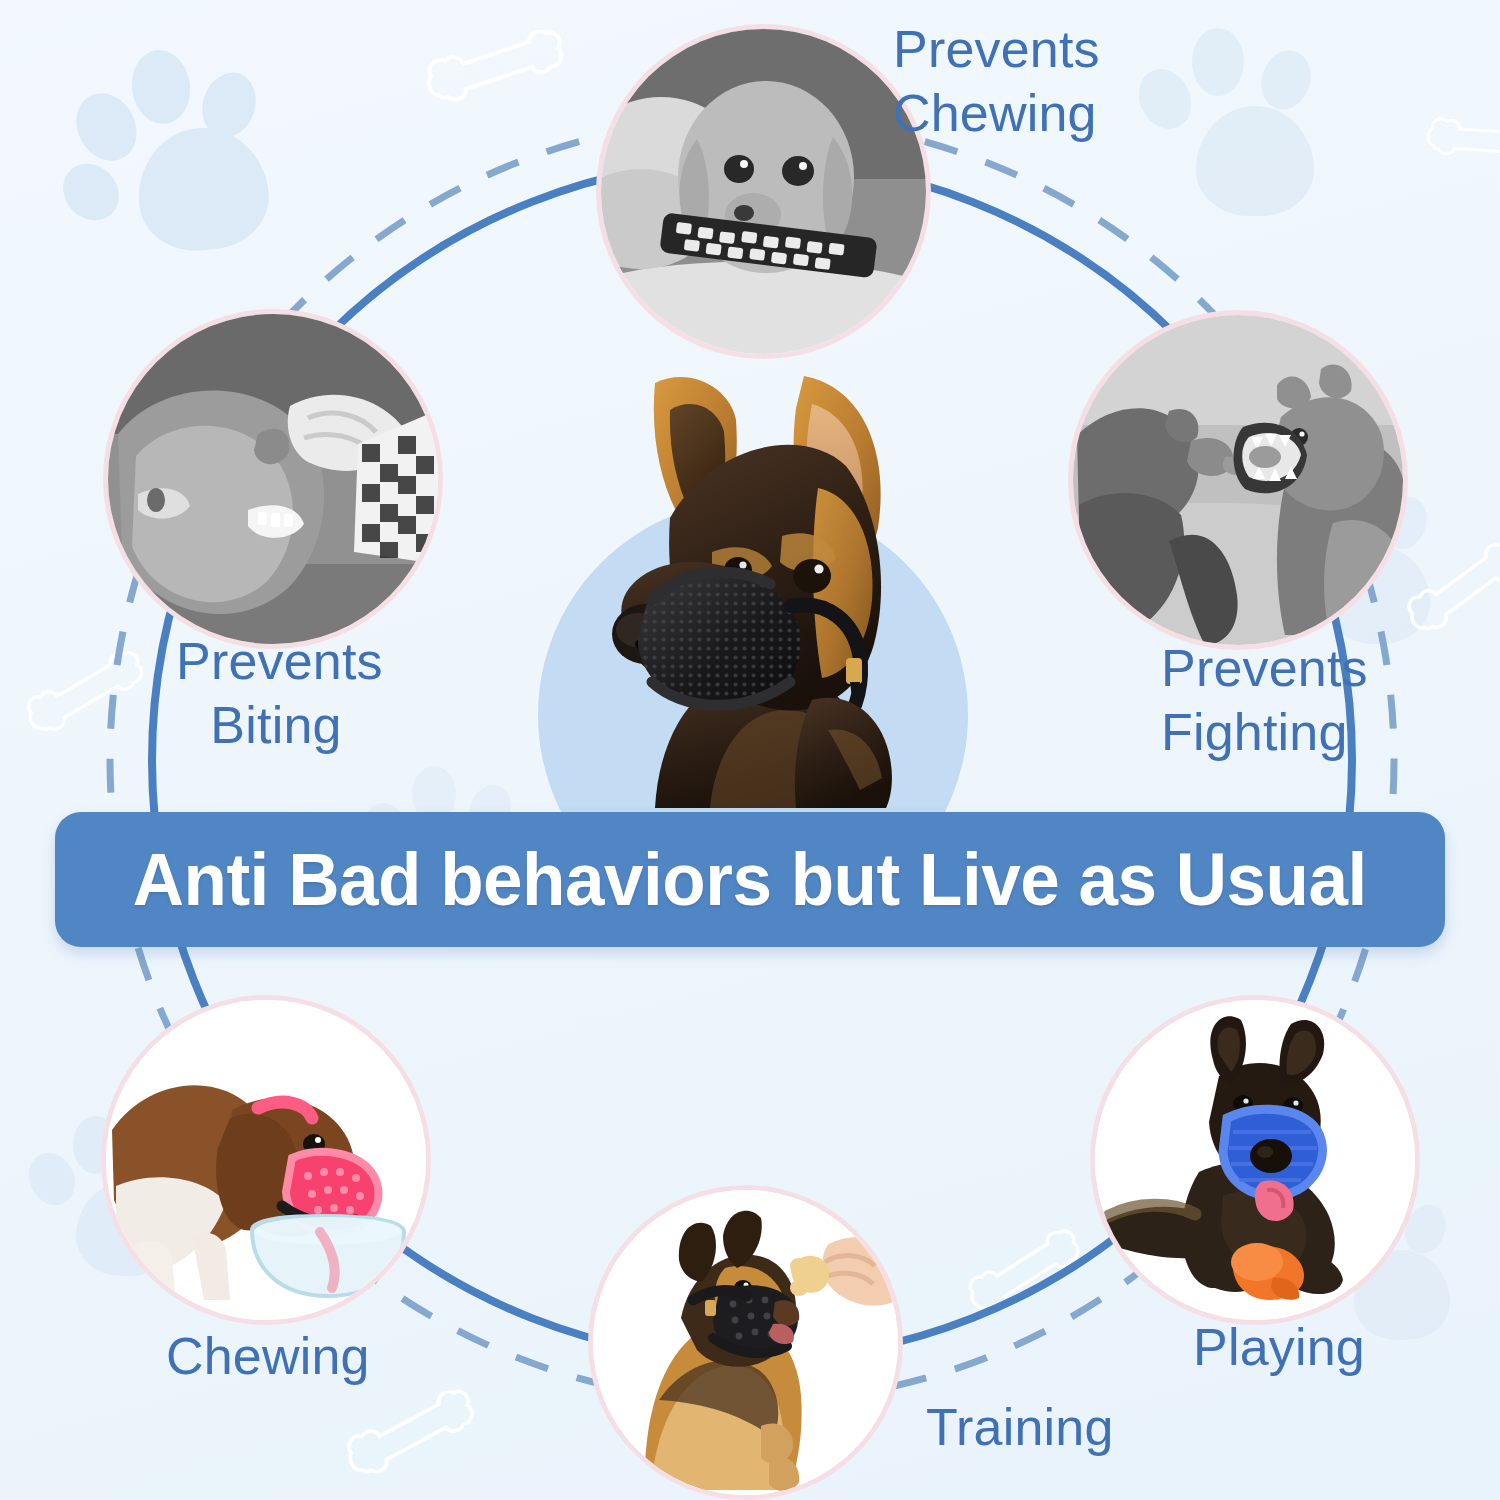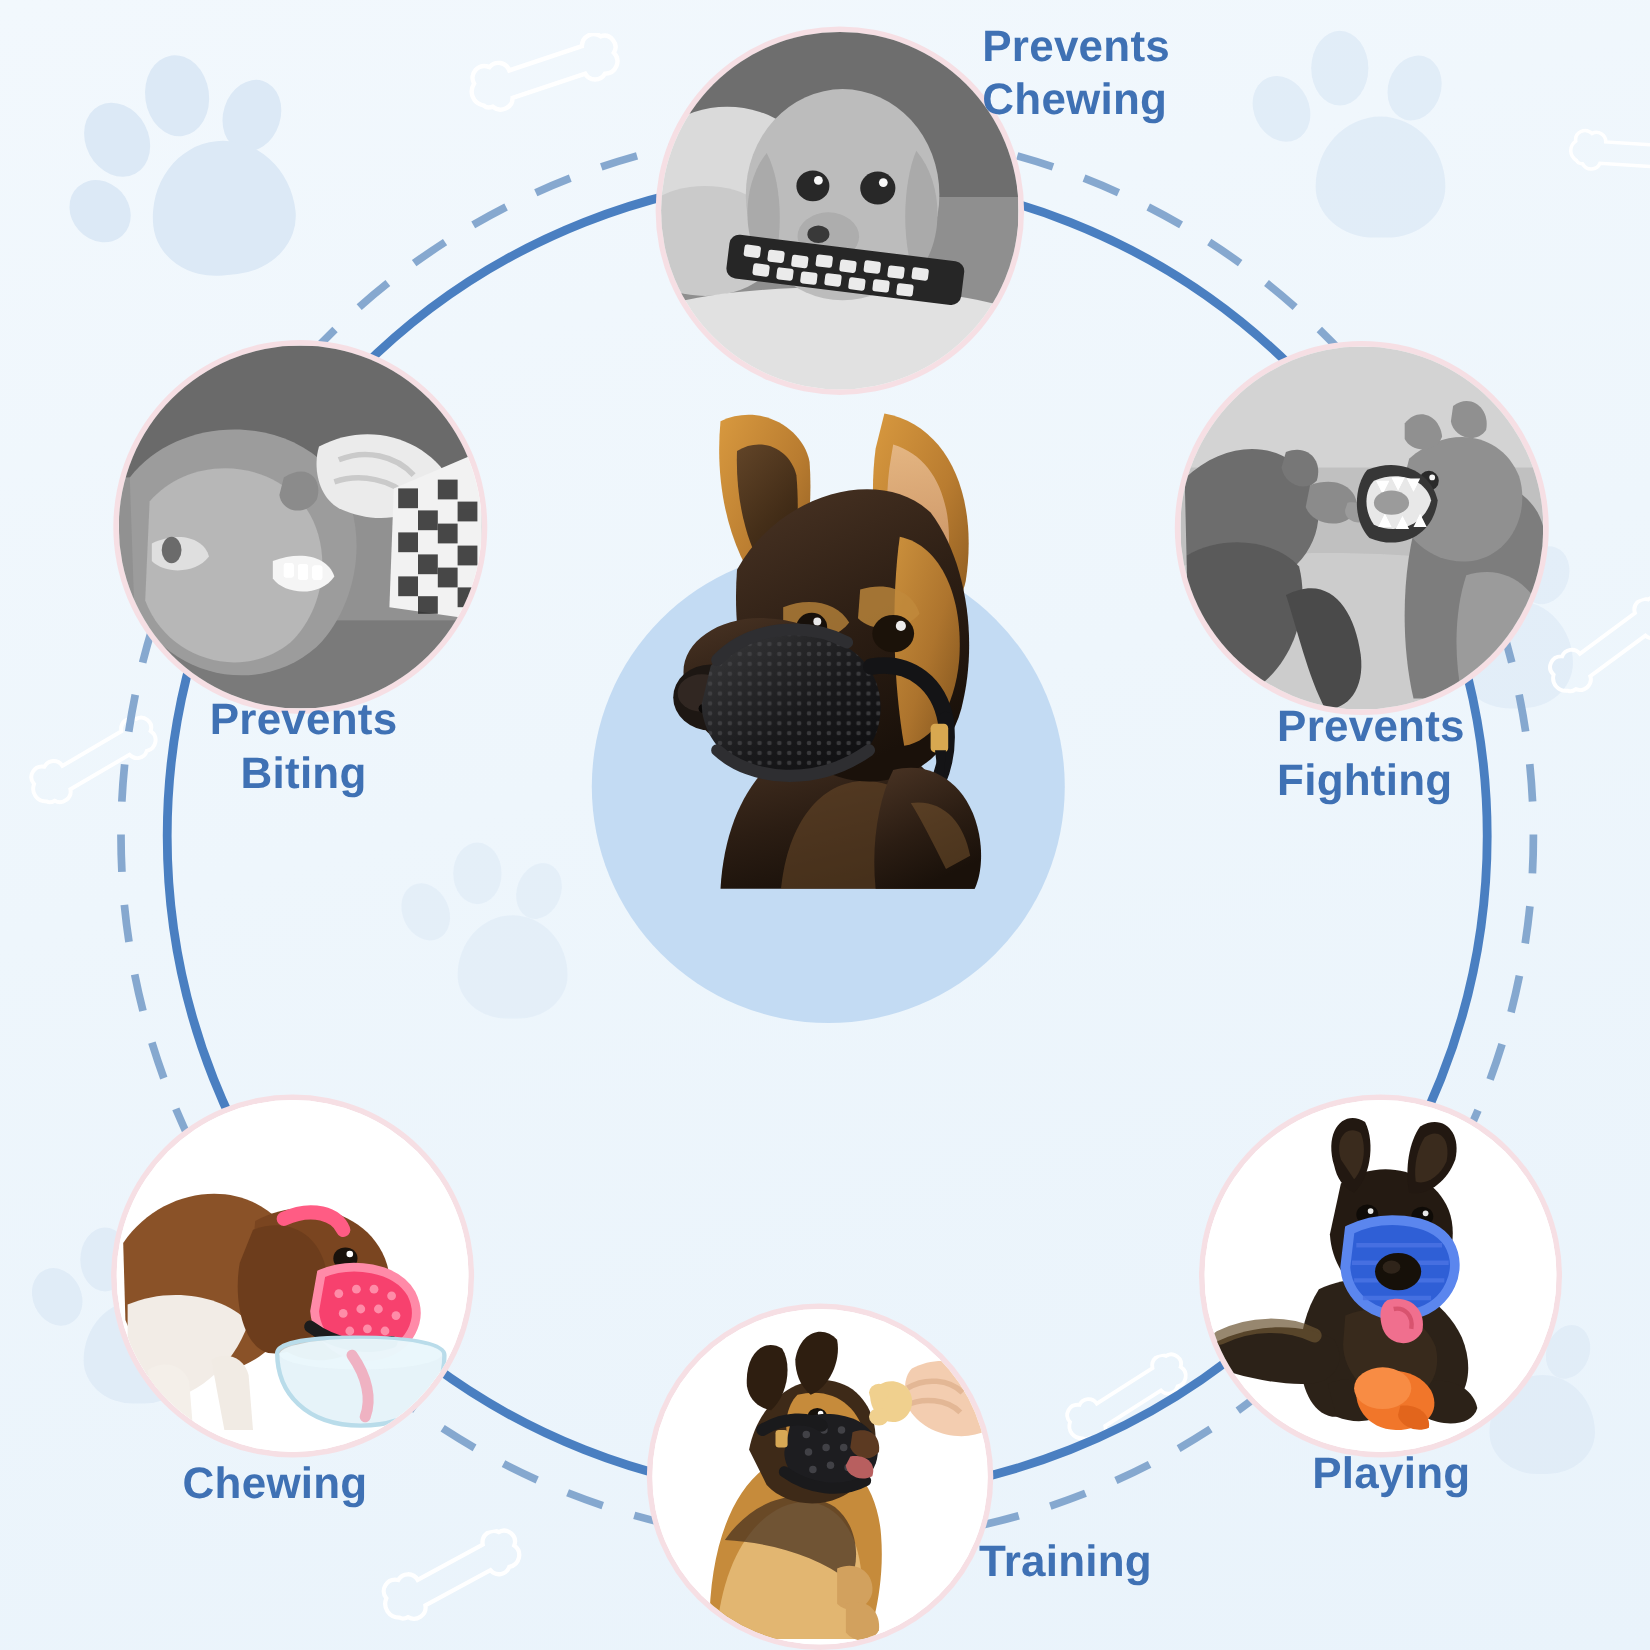--- a/index.html
+++ b/index.html
@@ -63,31 +63,31 @@
   .bub-bite  { left: 108px; top: 314px;  width: 330px; height: 330px; }
   .bub-fight { left: 1073px;top: 315px;  width: 330px; height: 330px; }
   .bub-drink { left: 106px; top: 1000px; width: 320px; height: 320px; }
   .bub-train { left: 593px; top: 1190px; width: 305px; height: 305px; }
   .bub-play  { left: 1095px;top: 1000px; width: 320px; height: 320px; }
 
   
   .label {
     position: absolute;
     color: #3f71b4;
-    font-size: 40px;
-    font-weight: 700;
+    font-size: 52px;
+    font-weight: 400;
     line-height: 1.23;
     letter-spacing: .2px;
     white-space: pre-line;
   }
   .lbl-chew  { left: 893px;  top: 18px;   text-align: left; }
   .lbl-bite  { left: 176px;  top: 630px;  text-align: center; width: 200px; }
   .lbl-fight { left: 1161px; top: 637px;  text-align: left; }
   .lbl-drink { left: 166px;  top: 1325px; }
-  .lbl-train { left: 890px;  top: 1396px; }
+  .lbl-train { left: 926px;  top: 1396px; }
   .lbl-play  { left: 1193px; top: 1316px; }
 
   
   .banner {
     position: absolute;
     left: 55px; top: 812px;
     width: 1390px; height: 135px;
     background: #5186c4;
     border-radius: 26px;
     box-shadow: 0 7px 14px rgba(70,110,165,.22);
@@ -511,14 +511,17 @@
       <path d="M166 182 C186 176 202 190 198 210 C190 226 168 224 162 208 C158 196 160 186 166 182 Z" fill="#f06f8e"></path>
       <path d="M172 190 C182 188 190 196 188 208" stroke="#d8536f" stroke-width="4" fill="none"></path>
 
       <path d="M140 256 C162 240 194 244 206 264 C216 284 200 300 174 300 C148 300 132 276 140 256 Z" fill="#f1762a"></path>
       <ellipse cx="162" cy="262" rx="26" ry="19" fill="#f88c44"></ellipse>
       <path d="M178 278 C194 276 206 286 204 298 C190 304 176 294 176 286 Z" fill="#e2651c"></path>
     </svg>
   </div>
   <div class="label lbl-play">Playing</div>
 
+  <div class="banner">
+    <div class="banner-text">Anti Bad behaviors but Live as Usual</div>
+  </div>
 
 </div>
 
 </body></html>

